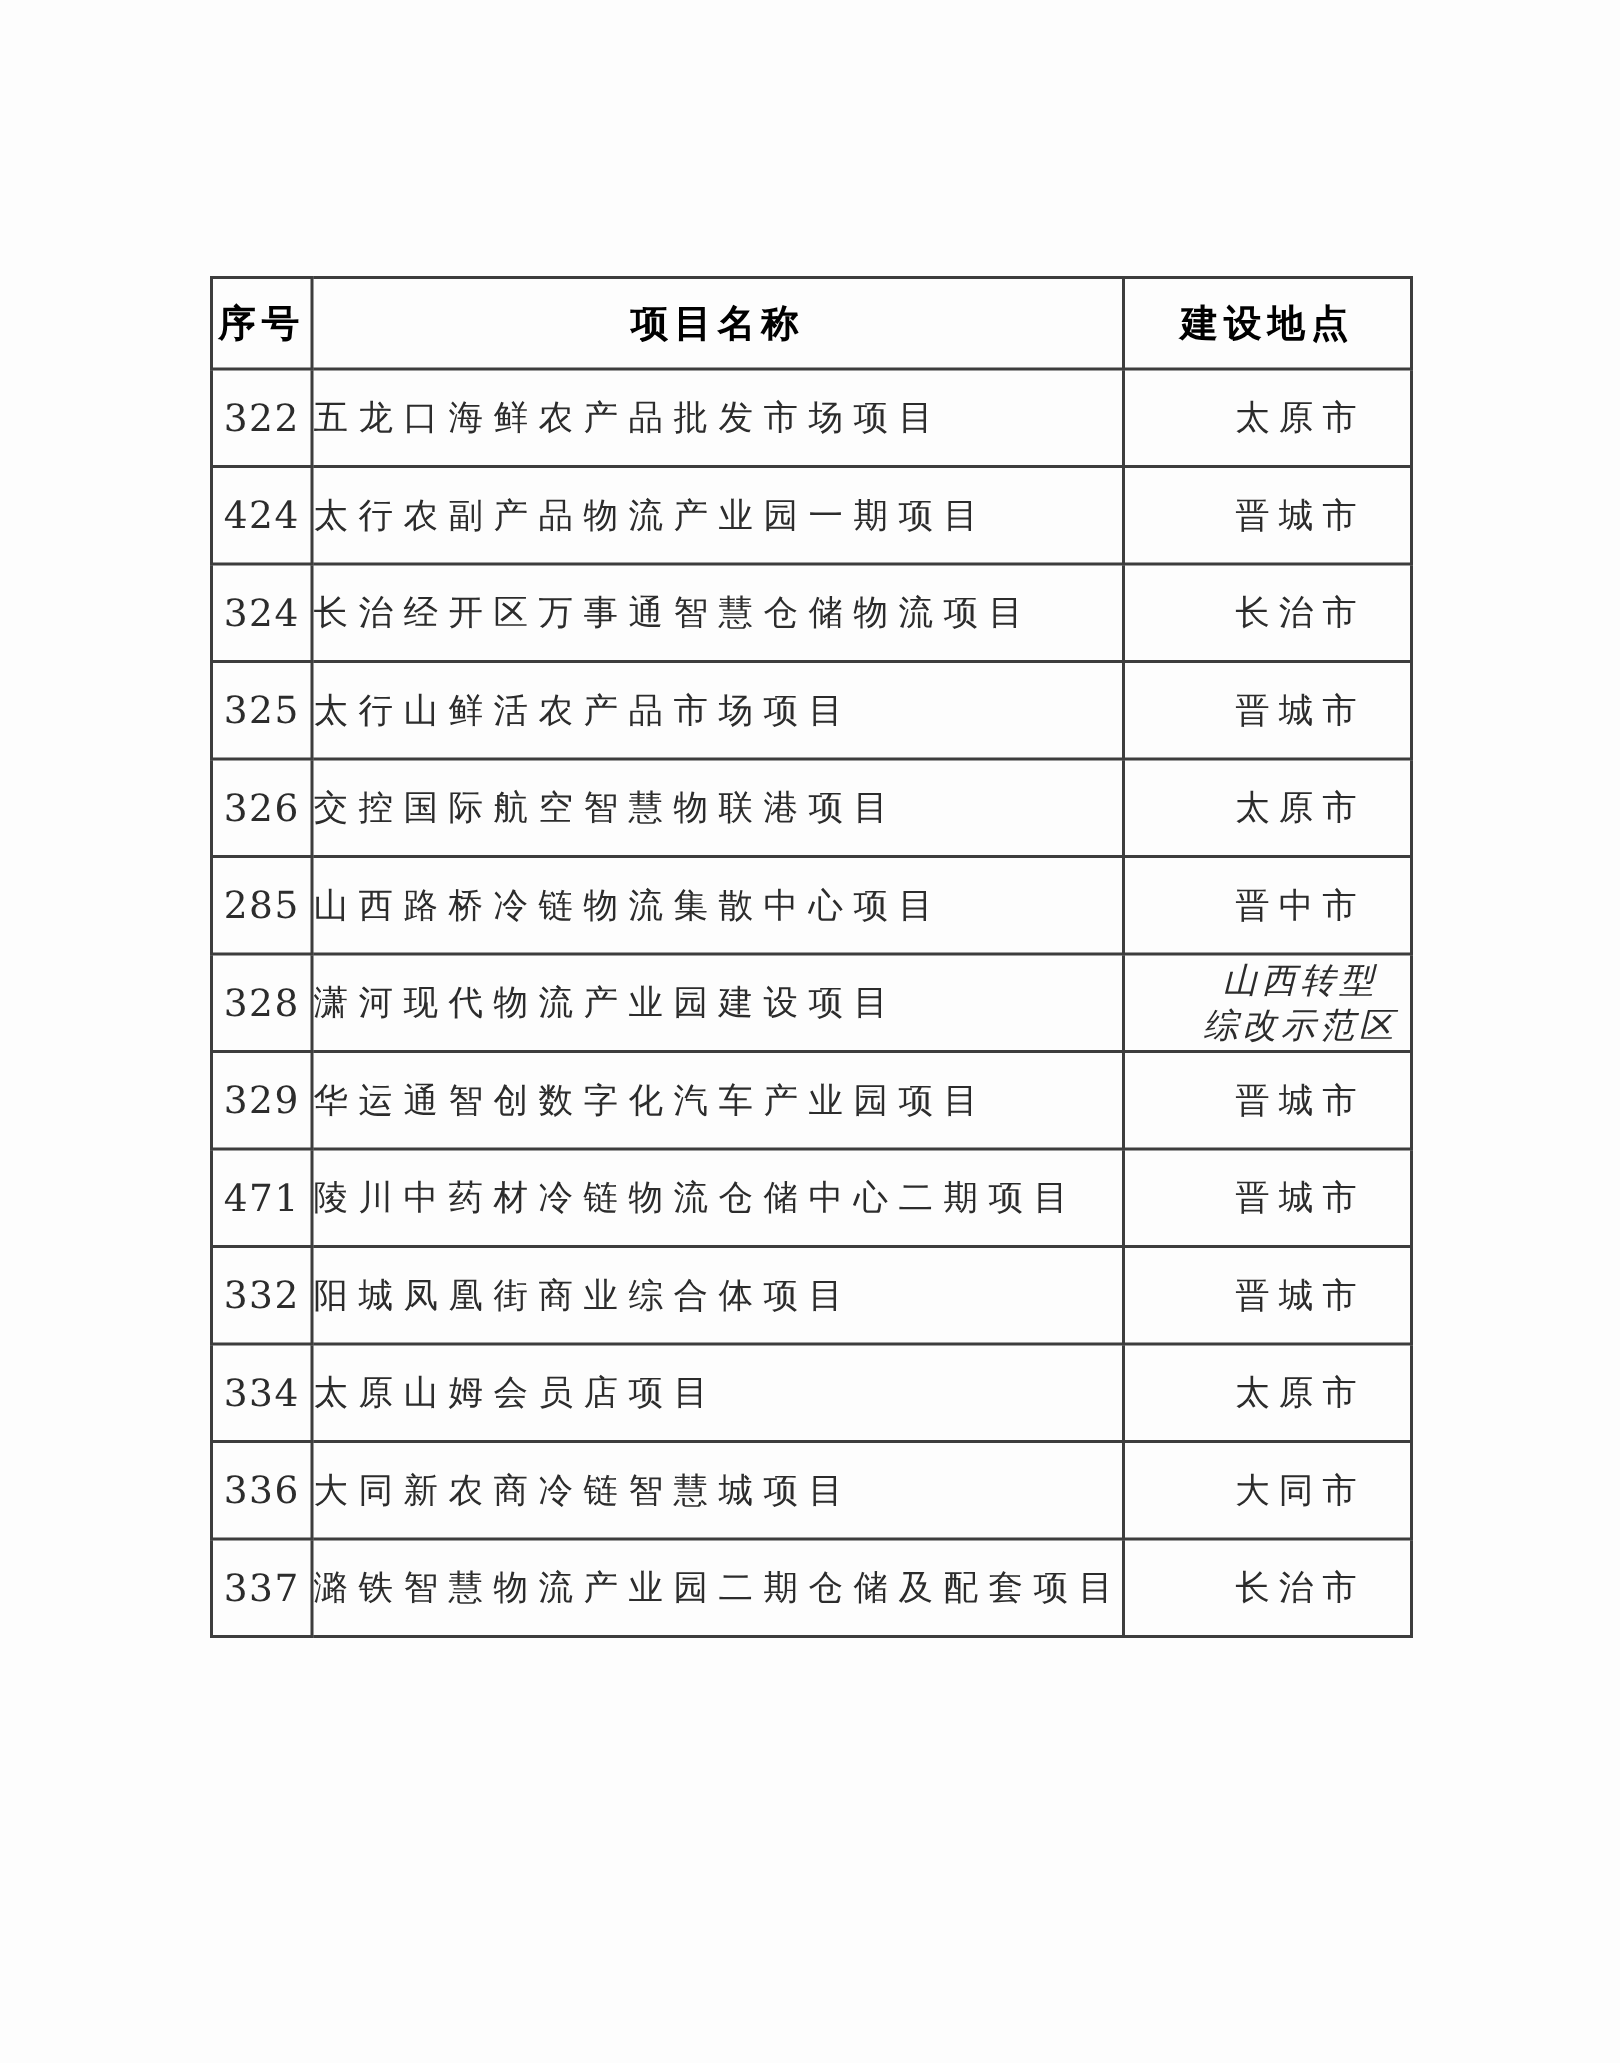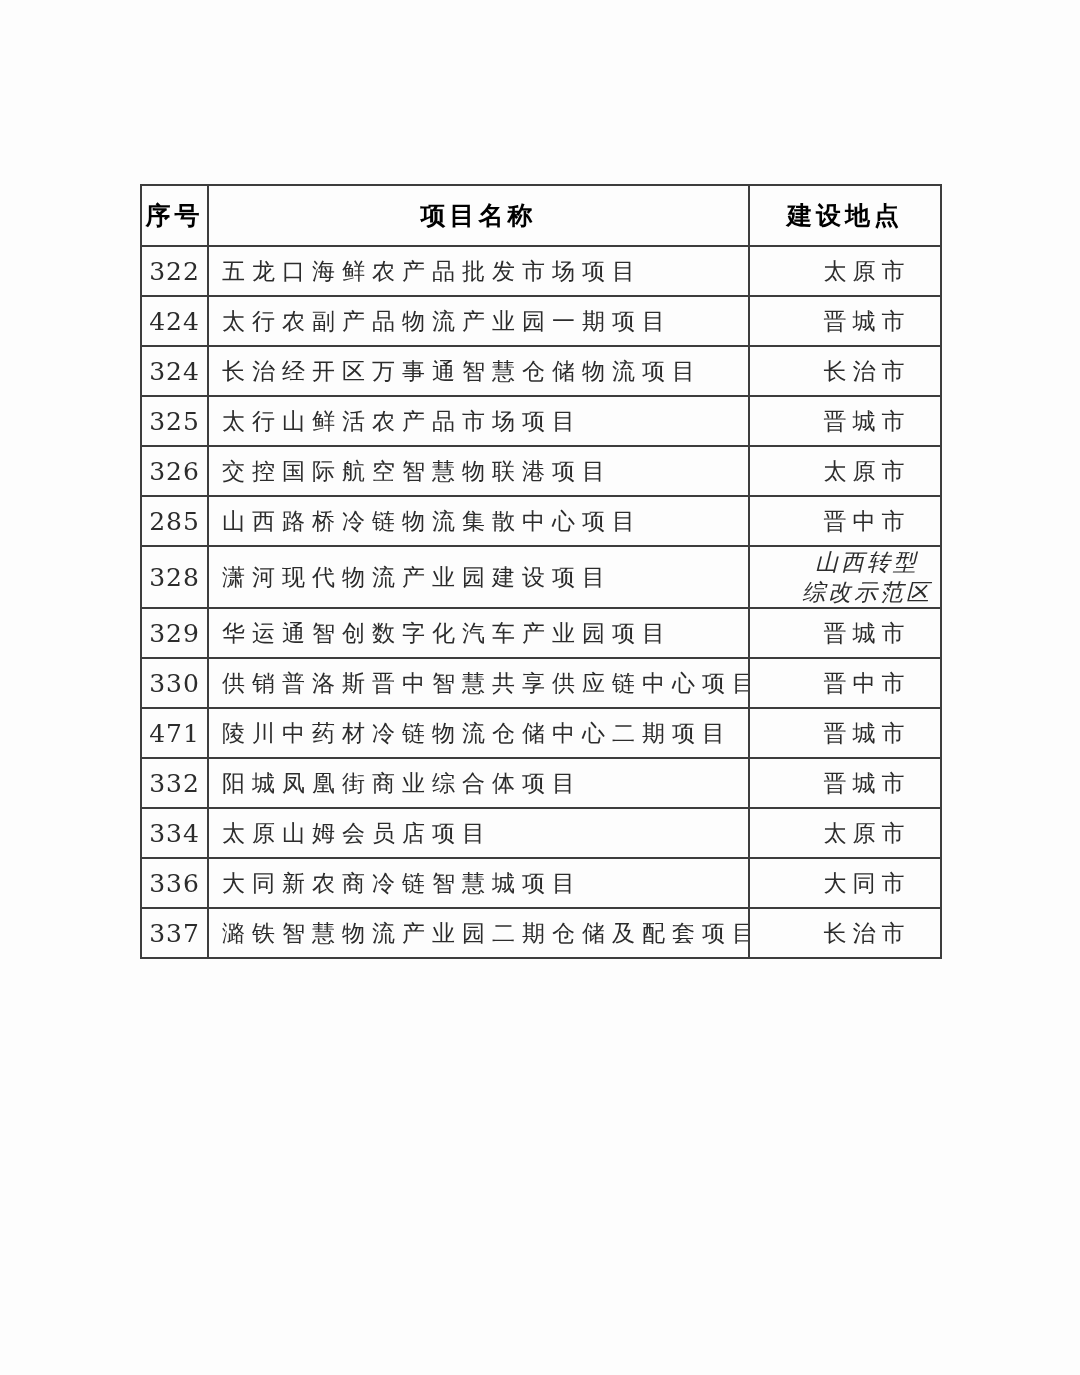--- a/index.html
+++ b/index.html
@@ -44,33 +44,32 @@
   .project-table thead th {
     height: 61px;
     font-family: "Liberation Sans", sans-serif;
     font-weight: bold;
     font-size: 25px;
     letter-spacing: 4px;
     text-align: center;
     color: #000000;
   }
 
-  .project-table tbody tr { height: 50px; }
+  .project-table tbody tr { height: 65px; }
 
   td.cell-no {
     font-size: 25px;
     text-align: center;
     letter-spacing: 1px;
     color: #2c2c2c;
   }
 
   td.cell-name {
     font-size: 23px;
     text-align: left;
-    padding-left: 13px;
     letter-spacing: 7px;
     white-space: nowrap;
     color: #2c2c2c;
   }
 
   td.cell-loc {
     font-size: 23px;
     text-align: center;
     letter-spacing: 6px;
     color: #2c2c2c;
@@ -139,25 +138,20 @@
           <span class="loc-line">山西转型</span>
           <span class="loc-line">综改示范区</span>
         </td>
       </tr>
       <tr>
         <td class="cell-no">329</td>
         <td class="cell-name">华运通智创数字化汽车产业园项目</td>
         <td class="cell-loc">晋城市</td>
       </tr>
       <tr>
-        <td class="cell-no">330</td>
-        <td class="cell-name">供销普洛斯晋中智慧共享供应链中心项目</td>
-        <td class="cell-loc">晋中市</td>
-      </tr>
-      <tr>
         <td class="cell-no">471</td>
         <td class="cell-name">陵川中药材冷链物流仓储中心二期项目</td>
         <td class="cell-loc">晋城市</td>
       </tr>
       <tr>
         <td class="cell-no">332</td>
         <td class="cell-name">阳城凤凰街商业综合体项目</td>
         <td class="cell-loc">晋城市</td>
       </tr>
       <tr>

